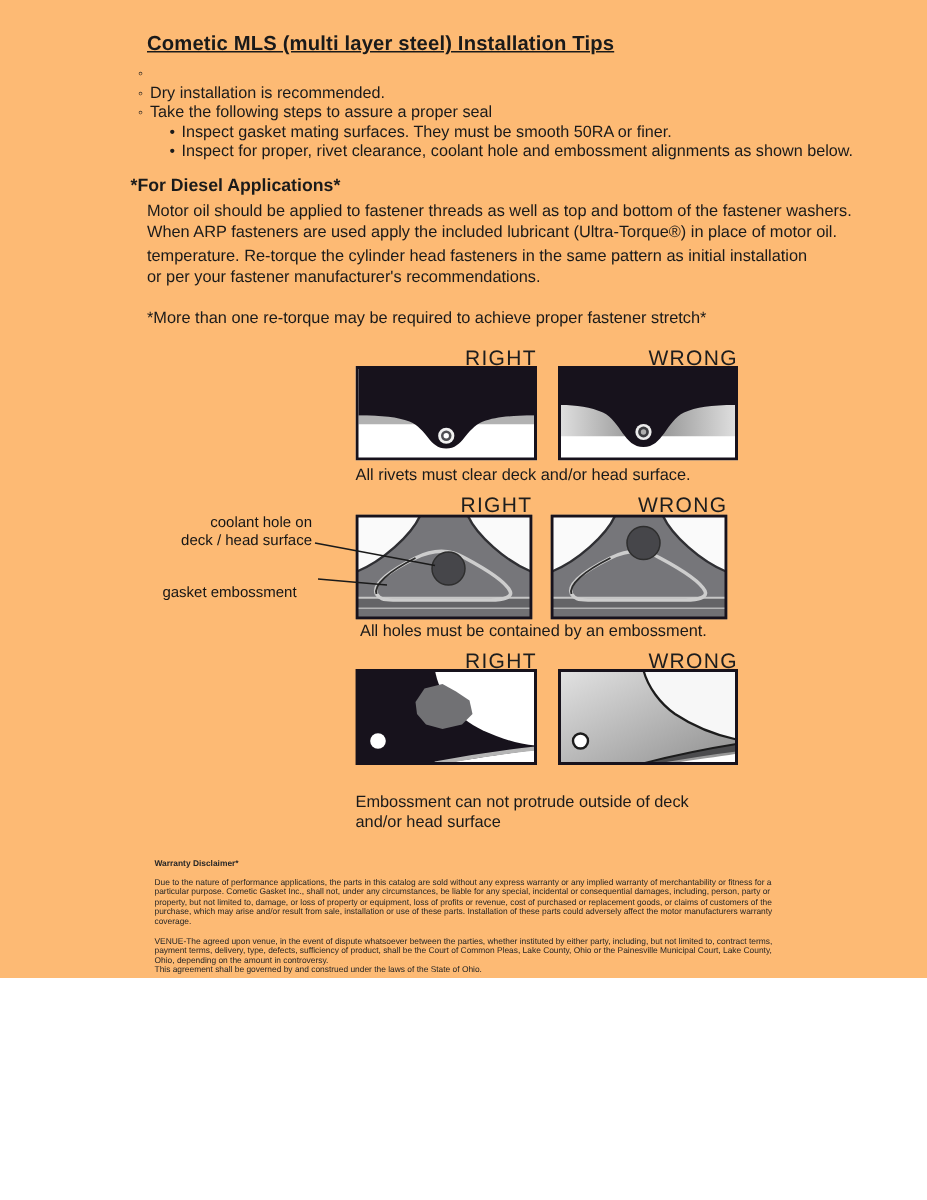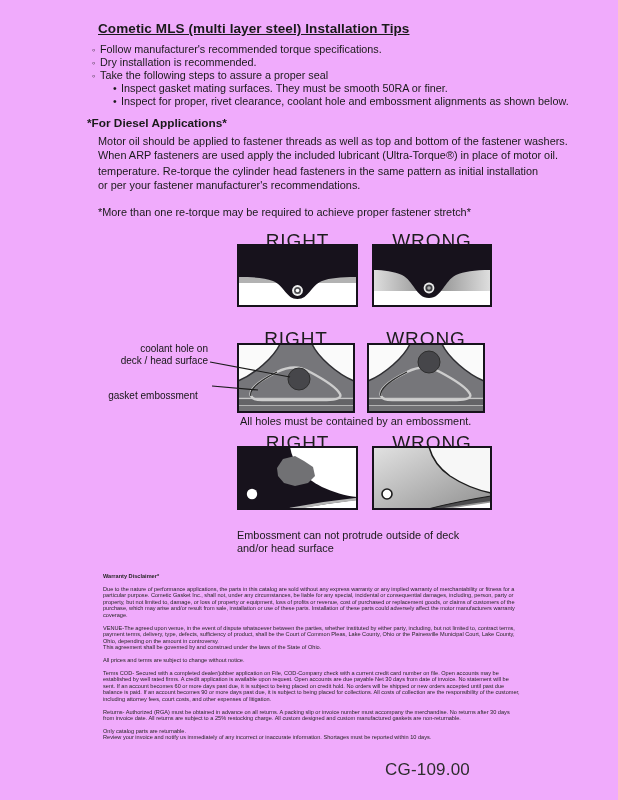--- a/index.html
+++ b/index.html
@@ -1,37 +1,37 @@
 <!DOCTYPE html>
 <html><head>
 <meta charset="utf-8">
 <style>
   html,body { margin:0; padding:0; background:#ffffff; }
   .page {
-    position:relative; width:618px; height:800px; background:#f0abfc;
+    position:relative; width:618px; height:652px; background:#fdba74;
     font-family:"Liberation Sans", sans-serif; color:#1a1a1a; overflow:hidden;
   }
   .abs { position:absolute; }
 
   .title {
     left:98px; top:21px; margin:0; font-size:13.5px; font-weight:bold;
     text-decoration:underline; letter-spacing:0.1px; white-space:nowrap;
   }
 
   .bullets { left:92px; top:43px; font-size:10.8px; line-height:13.1px; }
   .b-row { display:flex; white-space:nowrap; }
   .b-row .mark { width:8px; flex:0 0 8px; font-size:9.5px; }
   .b-row.sub { margin-left:21px; }
   .b-row.sub .mark { font-size:10.5px; }
 
   .diesel-h { left:87px; top:116px; font-size:11.8px; font-weight:bold; }
   .para { left:98px; font-size:10.9px; line-height:13.5px; white-space:nowrap; }
   .p1 { top:135px; } .p2 { top:165px; } .p3 { top:206px; }
 
-  .dlabel { font-size:19px; letter-spacing:0.9px; color:#1d1d1d; text-align:center; white-space:nowrap; }
+  .dlabel { font-size:14px; letter-spacing:0.9px; color:#1d1d1d; text-align:right; white-space:nowrap; }
   .lbl-r1 { left:237px; width:121px; top:230px; }
   .lbl-w1 { left:372px; width:120px; top:230px; }
   .lbl-r2 { left:237px; width:118px; top:328px; }
   .lbl-w2 { left:367px; width:118px; top:328px; }
   .lbl-r3 { left:237px; width:121px; top:432px; }
   .lbl-w3 { left:372px; width:120px; top:432px; }
 
   .dbox { display:block; }
   .box-r1 { left:237px; top:244px; }
   .box-w1 { left:372px; top:244px; }
@@ -60,21 +60,20 @@
 </head>
 <body>
 
 <div class="page">
 
   <h1 class="abs title">Cometic MLS (multi layer steel) Installation Tips</h1>
 
   <div class="abs bullets">
     <div class="b-row">
       <span class="mark">◦</span>
-      <span>Follow manufacturer's recommended torque specifications.</span>
     </div>
     <div class="b-row">
       <span class="mark">◦</span>
       <span>Dry installation is recommended.</span>
     </div>
     <div class="b-row">
       <span class="mark">◦</span>
       <span>Take the following steps to assure a proper seal</span>
     </div>
     <div class="b-row sub">
@@ -124,20 +123,21 @@
     <rect x="0" y="0" width="120" height="63" fill="#ffffff"></rect>
     <rect x="2" y="26" width="116" height="21" fill="url(#g1)"></rect>
     <rect x="2" y="47" width="116" height="14" fill="#ffffff"></rect>
     <path d="M2,2 H118 V26 C102,26 92,27.5 84,31 C72,37 70,54 57,54 C44,54 42,37 30,31 C22,27.5 12,26 2,26 Z" fill="#17121c"></path>
     <circle cx="57" cy="44" r="5.4" fill="#ececec"></circle>
     <circle cx="57" cy="44" r="3.6" fill="#3c3c40"></circle>
     <circle cx="57" cy="44" r="1.8" fill="#aeaeae"></circle>
     <rect x="1" y="1" width="118" height="61" fill="none" stroke="#17121c" stroke-width="2"></rect>
   </svg>
 
+  <div class="abs caption cap1">All rivets must clear deck and/or head surface.</div>
 
   <div class="abs dlabel lbl-r2">RIGHT</div>
   <div class="abs dlabel lbl-w2">WRONG</div>
 
   <div class="abs sidelabel sl1">
     <div>coolant hole on</div>
     <div>deck / head surface</div>
   </div>
   <div class="abs sidelabel sl2">gasket embossment</div>
 

